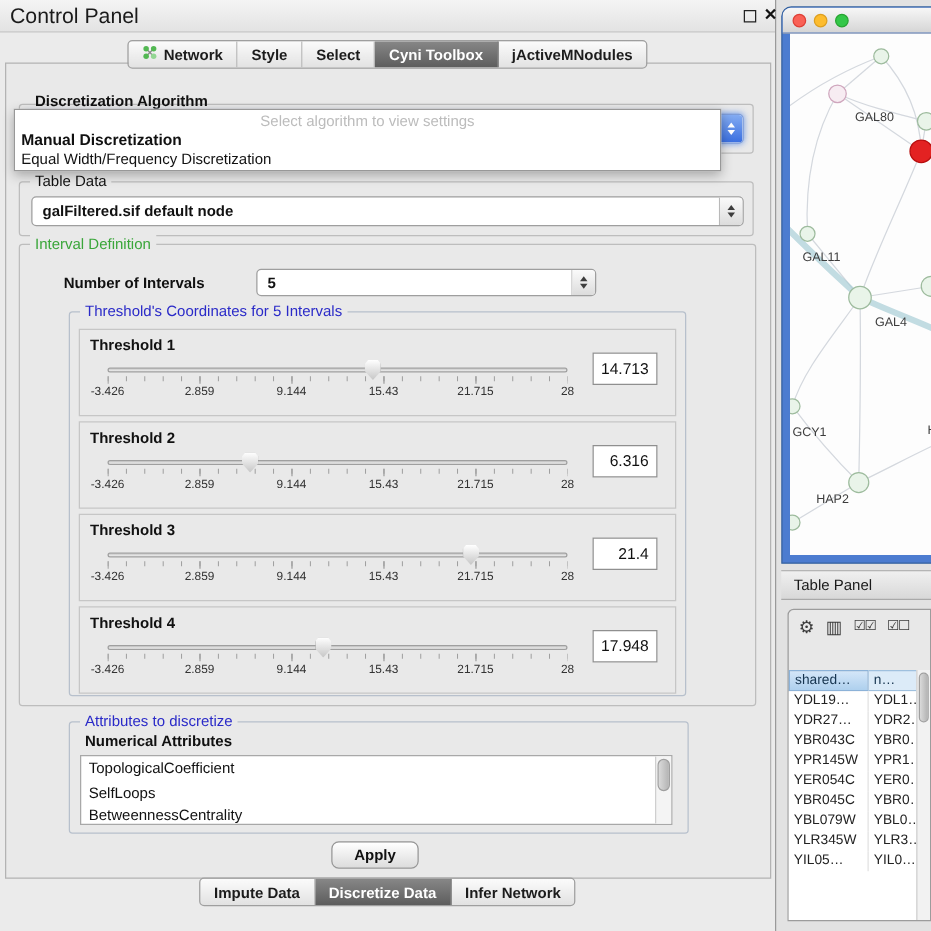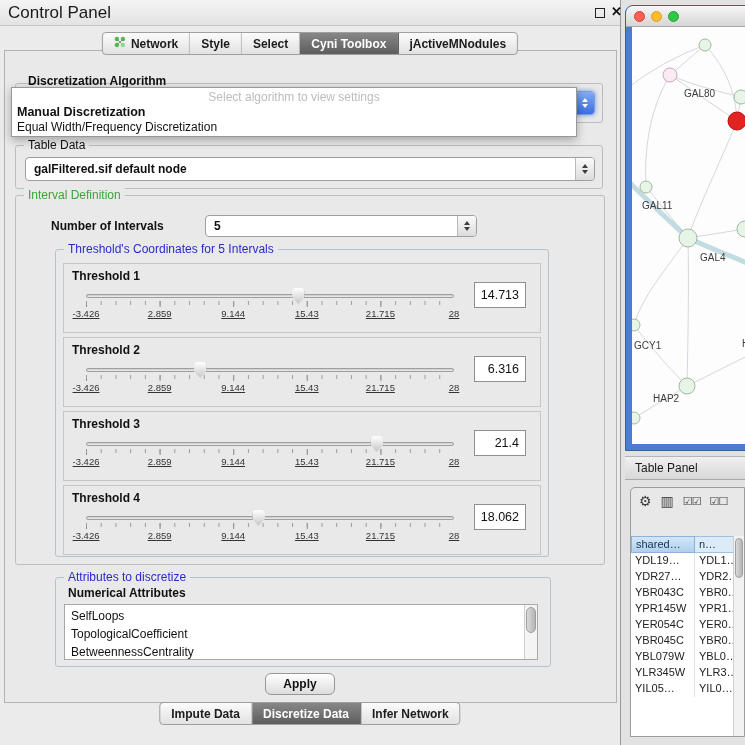--- a/index.html
+++ b/index.html
@@ -48,21 +48,21 @@
 
   
   .threshold-box{position:absolute;left:58px;width:478px;height:70px;border:1px solid #c6c6c6;background:#e9e9e9;}
   .th-label{position:absolute;left:8px;top:5px;font-size:12px;font-weight:bold;color:#111;}
   .slider{position:absolute;left:22px;top:24px;width:368px;height:38px;}
   .track{position:absolute;left:0;right:0;top:6px;height:4px;background:linear-gradient(#c9c9c9,#f0f0f0);border:1px solid #9f9f9f;border-radius:3px;}
   .ticks{position:absolute;left:0;right:0;top:13px;height:4px;background-image:linear-gradient(90deg,#9b9b9b 1px,transparent 1px);background-size:4% 100%;background-repeat:repeat-x;}
   .ticks-major{position:absolute;left:0;right:0;top:13px;height:6px;background-image:linear-gradient(90deg,#8a8a8a 1px,transparent 1px);background-size:20% 100%;background-repeat:repeat-x;}
   .thumb{position:absolute;top:0;width:13px;height:16px;transform:translateX(-50%);background:linear-gradient(#ffffff,#c6c6c6);clip-path:polygon(20% 0,80% 0,100% 20%,100% 55%,50% 100%,0 55%,0 20%);filter:drop-shadow(0 0 1px #7d7d7d);cursor:pointer;}
   .scale{position:absolute;left:0;right:0;top:20px;height:12px;}
-  .scale-label{position:absolute;transform:translateX(-50%);font-size:9.5px;color:#333;white-space:nowrap;text-decoration:underline;}
+  .scale-label{position:absolute;transform:translateX(-50%);font-size:9.5px;color:#333;white-space:nowrap;}
   .value-box{position:absolute;right:14px;top:18px;width:52px;height:26px;background:#fff;border:1px solid #8f8f8f;font-size:12.5px;color:#111;display:flex;align-items:center;justify-content:flex-end;padding-right:6px;}
 
   
   .listbox{position:absolute;left:8px;top:26px;width:474px;height:56px;background:#fff;border:1px solid #a8a8a8;overflow:hidden;}
   .list-item{font-size:12px;color:#111;line-height:18px;padding-left:6px;cursor:pointer;white-space:nowrap;}
   .v-scrollbar{position:absolute;right:0;top:0;bottom:0;width:13px;background:#f4f4f4;border-left:1px solid #cfcfcf;}
   .v-thumb{position:absolute;left:1px;right:1px;top:2px;height:26px;background:linear-gradient(90deg,#dadada,#b4b4b4);border:1px solid #9f9f9f;border-radius:6px;cursor:pointer;}
 
   .apply-btn{position:absolute;left:260px;top:622px;width:70px;height:22px;border:1px solid #979797;border-radius:6px;background:linear-gradient(#ffffff,#dcdcdc);font-size:12px;font-weight:600;color:#111;display:flex;align-items:center;justify-content:center;cursor:pointer;}
 
@@ -246,29 +246,29 @@
           <div class="thumb" style="left: 46.9%;"></div>
           <div class="scale">
             <span class="scale-label" style="left:0%">-3.426</span>
             <span class="scale-label" style="left:20%">2.859</span>
             <span class="scale-label" style="left:40%">9.144</span>
             <span class="scale-label" style="left:60%">15.43</span>
             <span class="scale-label" style="left:80%">21.715</span>
             <span class="scale-label" style="left:100%">28</span>
           </div>
         </div>
-        <div class="value-box">18.062</div>
+        <div class="value-box">17.948</div>
       </div>
 
       <div class="group" style="left:50px;top:526px;width:496px;height:90px;border-color:#b7c0cc;">
         <span class="group-title blue">Attributes to discretize</span>
         <div style="position:absolute;left:12px;top:8px;font-size:12px;font-weight:bold;color:#111;">Numerical Attributes</div>
         <div class="listbox">
+          <div class="list-item">TopologicalCoefficient</div>
           <div class="list-item" style="padding-top:2px;">SelfLoops</div>
-          <div class="list-item">TopologicalCoefficient</div>
           <div class="list-item">BetweennessCentrality</div>
           <div class="v-scrollbar">
               <div class="v-thumb"></div>
             </div>
         </div>
       </div>
 
       <div class="apply-btn">Apply</div>
     </div>
 

